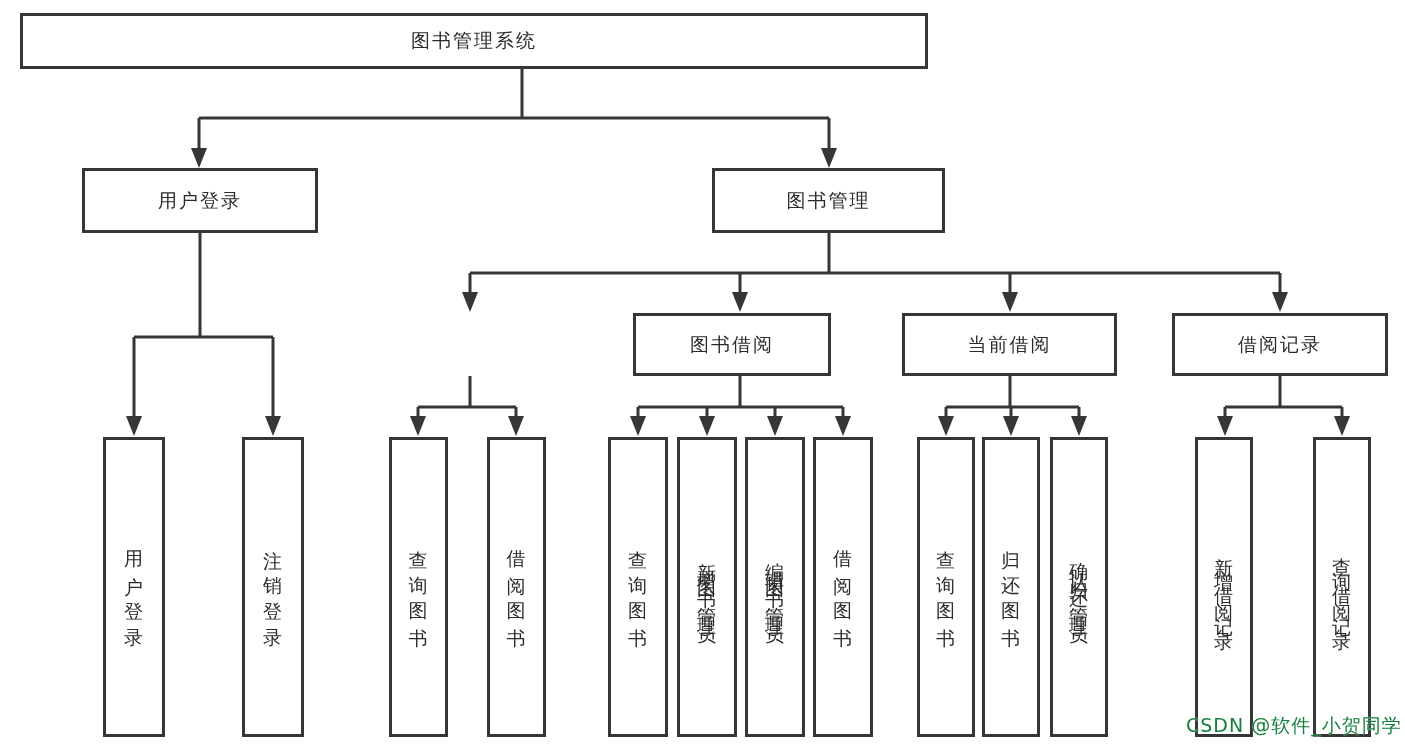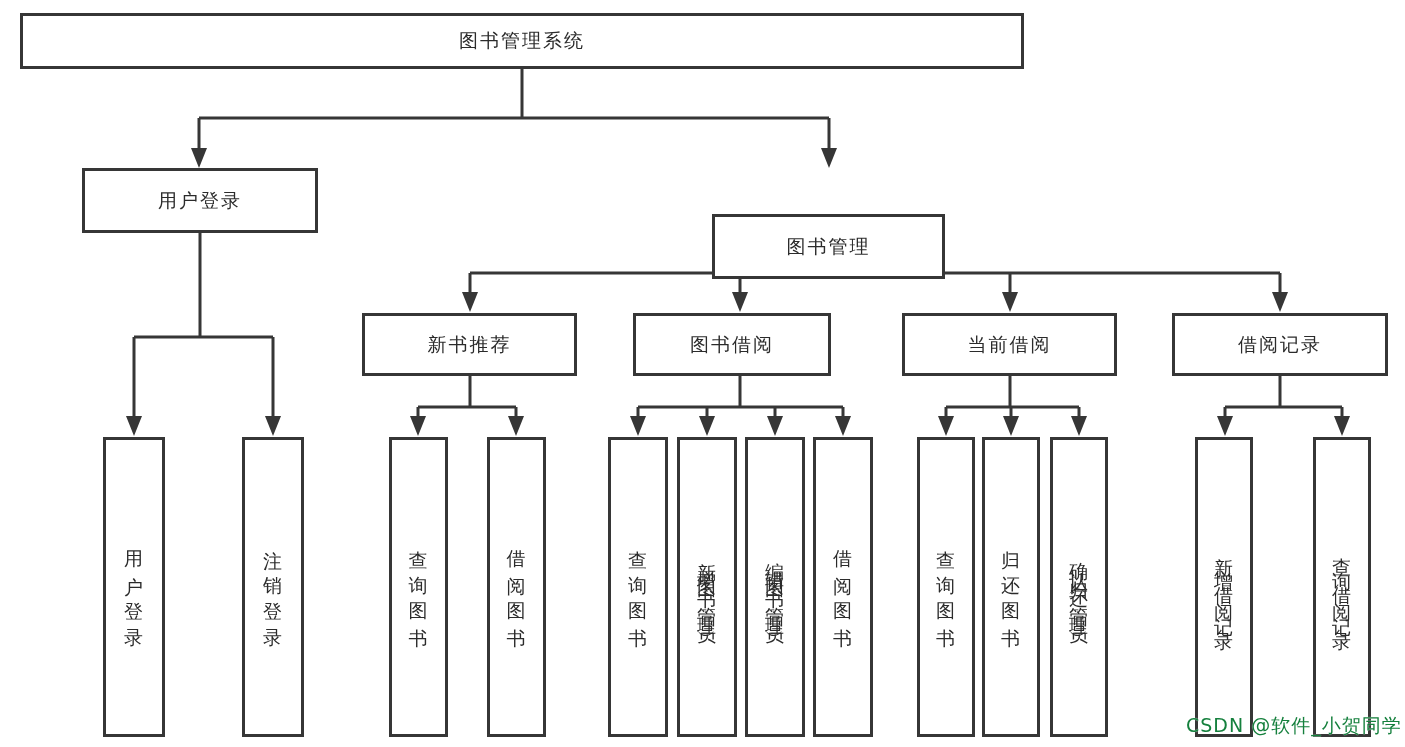--- a/index.html
+++ b/index.html
@@ -31,21 +31,21 @@
     display: flex;
     align-items: center;
     justify-content: center;
   }
   .hnode {
     font-size: 19px;
     letter-spacing: 2px;
     white-space: nowrap;
   }
   .root-box {
-    left: 20px; top: 13px; width: 1004px; height: 56px;
+    left: 20px; top: 13px; width: 908px; height: 56px;
   }
   .leaf {
     top: 437px;
     height: 300px;
   }
   .vtext {
     writing-mode: vertical-rl;
     text-orientation: mixed;
     font-size: 19px;
     line-height: 1;
@@ -126,23 +126,22 @@
     <g>
       <path class="wire" d="M1280 376 V407 M1225 407 H1342 M1225 407 V418 M1342 407 V418"></path>
       <polygon class="head" points="1217,416 1233,416 1225,436"></polygon>
       <polygon class="head" points="1334,416 1350,416 1342,436"></polygon>
     </g>
   </svg>
 
   <div class="node hnode root-box">图书管理系统</div>
 
   <div class="node hnode" style="left:82px; top:168px; width:236px; height:65px;">用户登录</div>
-  <div class="node hnode" style="left:712px; top:168px; width:233px; height:65px;margin-top:46px;">图书管理</div>
+  <div class="node hnode" style="left:712px; top:168px; width:233px; height:65px;">图书管理</div>
 
-  <div class="node hnode" style="left:362px; top:313px; width:215px; height:63px;">新书推荐</div>
   <div class="node hnode" style="left:633px; top:313px; width:198px; height:63px;">图书借阅</div>
   <div class="node hnode" style="left:902px; top:313px; width:215px; height:63px;">当前借阅</div>
   <div class="node hnode" style="left:1172px; top:313px; width:216px; height:63px;">借阅记录</div>
 
   <div class="node leaf" style="left:103px; width:62px;">
     <span class="vtext ls-wide">用户登录</span>
   </div>
   <div class="node leaf" style="left:242px; width:62px;">
     <span class="vtext ls-wide">注销登录</span>
   </div>

